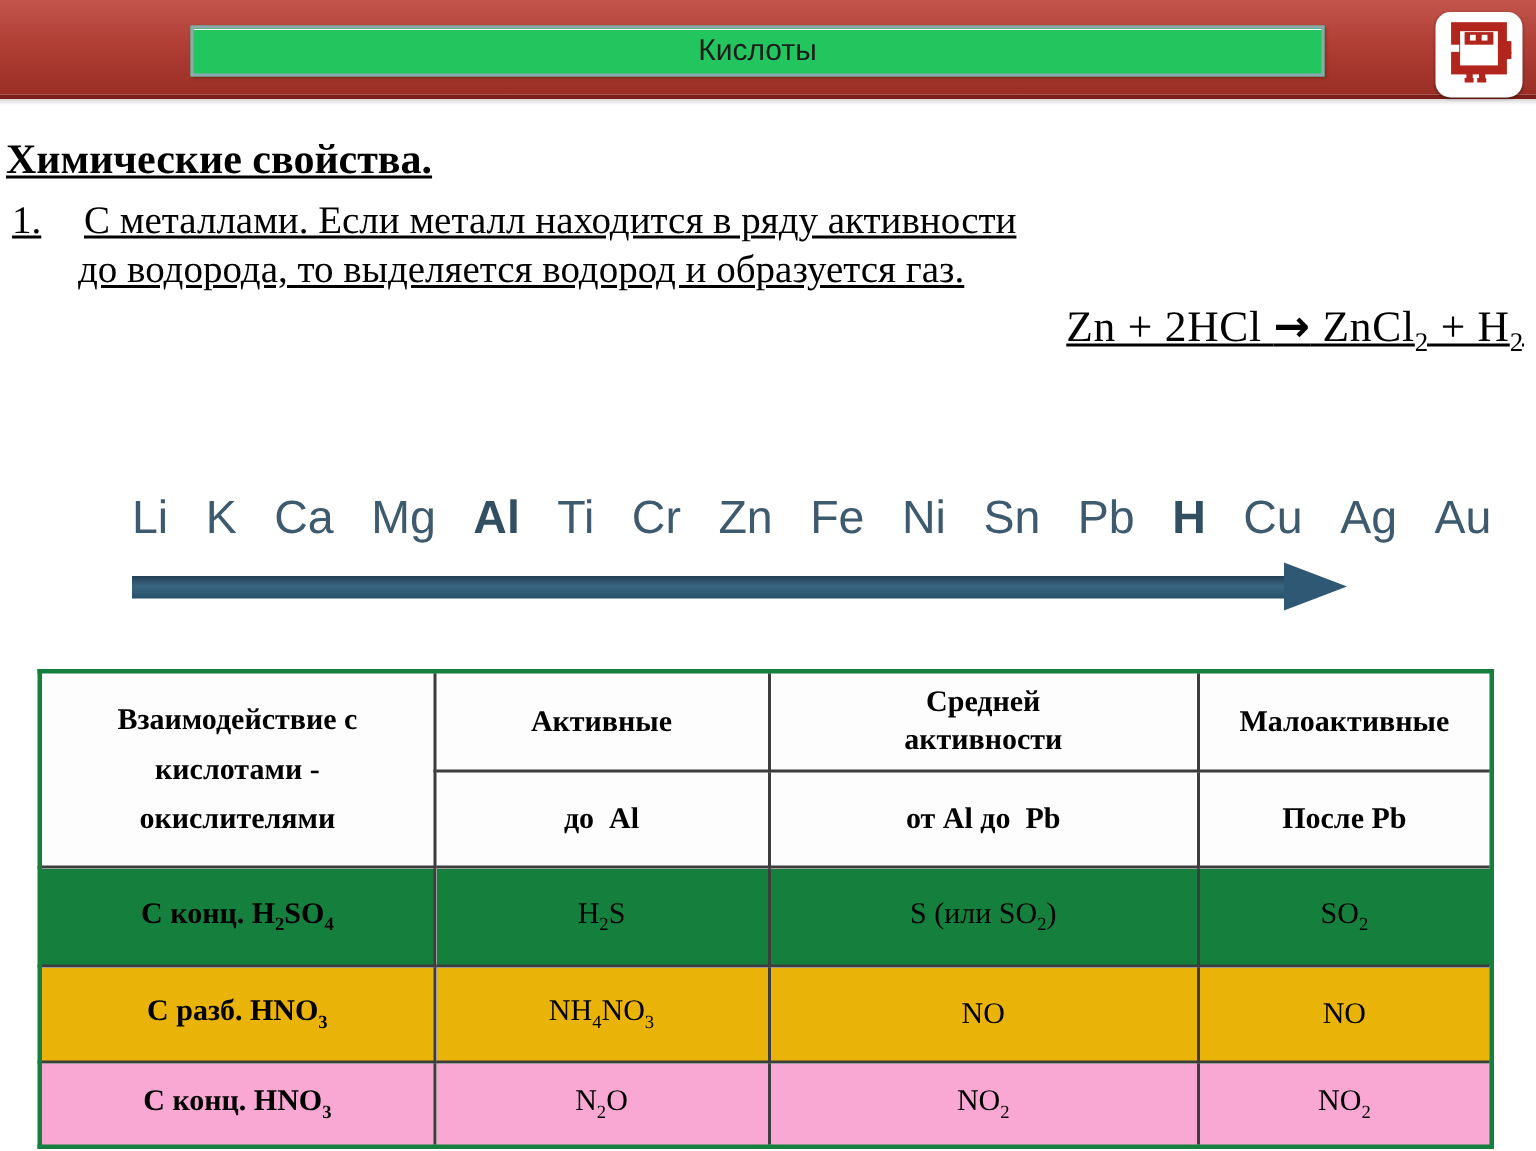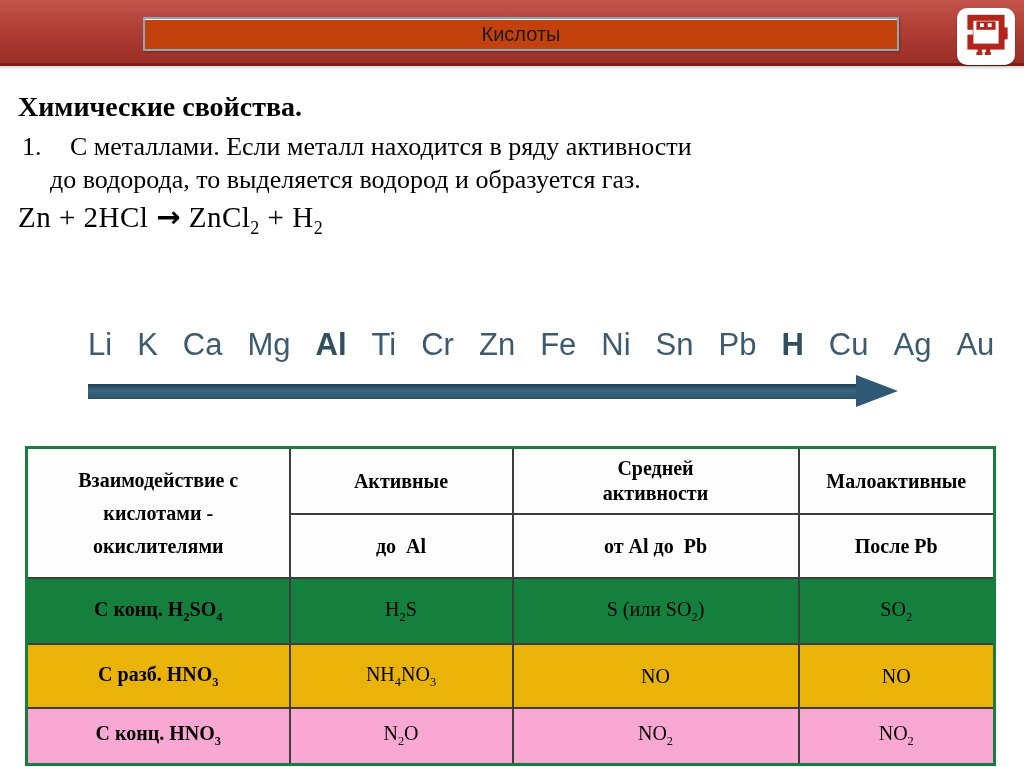--- a/index.html
+++ b/index.html
@@ -12,42 +12,42 @@
   .top-bar{
     position:absolute;top:0;left:0;width:1024px;height:63px;
     background:linear-gradient(180deg,#c2554c 0%,#b13f36 45%,#9a2e25 100%);
     border-bottom:3px solid #7d1f18;
   }
   .bar-underline{
     position:absolute;top:66px;left:0;width:1024px;height:4px;
     background:linear-gradient(180deg,#d8d8d8,#ffffff);
   }
   .title-box{
-    position:absolute;left:143px;top:17px;width:752px;height:30px;
-    background:#c2410c;border:2px solid #90a7b2;
+    position:absolute;left:127px;top:17px;width:752px;height:30px;
+    background:#22c55e;border:2px solid #90a7b2;
     box-shadow:inset 0 1px 0 #f4fafc, 1px 1px 2px rgba(60,30,25,.45);
     display:flex;align-items:center;justify-content:center;
   }
   .title-box span{
     font-family:"Liberation Sans",sans-serif;font-size:20px;color:#1c1c1c;
   }
   .corner-logo{
     position:absolute;right:9px;top:8px;width:58px;height:57px;
     background:#ffffff;border-radius:10px;
     box-shadow:0 1px 2px rgba(0,0,0,.35);
     display:flex;align-items:center;justify-content:center;
   }
 
   
-  .content{position:absolute;top:91px;left:18px;right:8px;}
+  .content{position:absolute;top:91px;left:4px;right:8px;text-decoration:underline;}
   .heading{font-size:28px;font-weight:bold;margin:0;}
   .list-row{display:flex;font-size:26px;margin-top:9px;}
   .list-num{width:48px;flex:none;padding-left:4px;}
-  .list-line2{font-size:26px;margin-left:32px;margin-top:3px;}
-  .equation{font-size:29px;text-align:left;margin-top:5px;letter-spacing:.5px;}
+  .list-line2{font-size:26px;margin-left:48px;margin-top:3px;}
+  .equation{font-size:29px;text-align:right;margin-top:5px;letter-spacing:.5px;}
   .equation sub,.cell sub,.row-label sub{font-size:.62em;}
   .eq-arrow{font-family:"DejaVu Sans",sans-serif;font-weight:bold;}
 
   
   .activity-row{
     position:absolute;left:88px;top:327px;width:770px;
     display:flex;justify-content:space-between;align-items:baseline;
     font-family:"Liberation Sans",sans-serif;font-size:31px;color:#3d5a6e;
   }
   .activity-row .el{font-weight:normal;}

